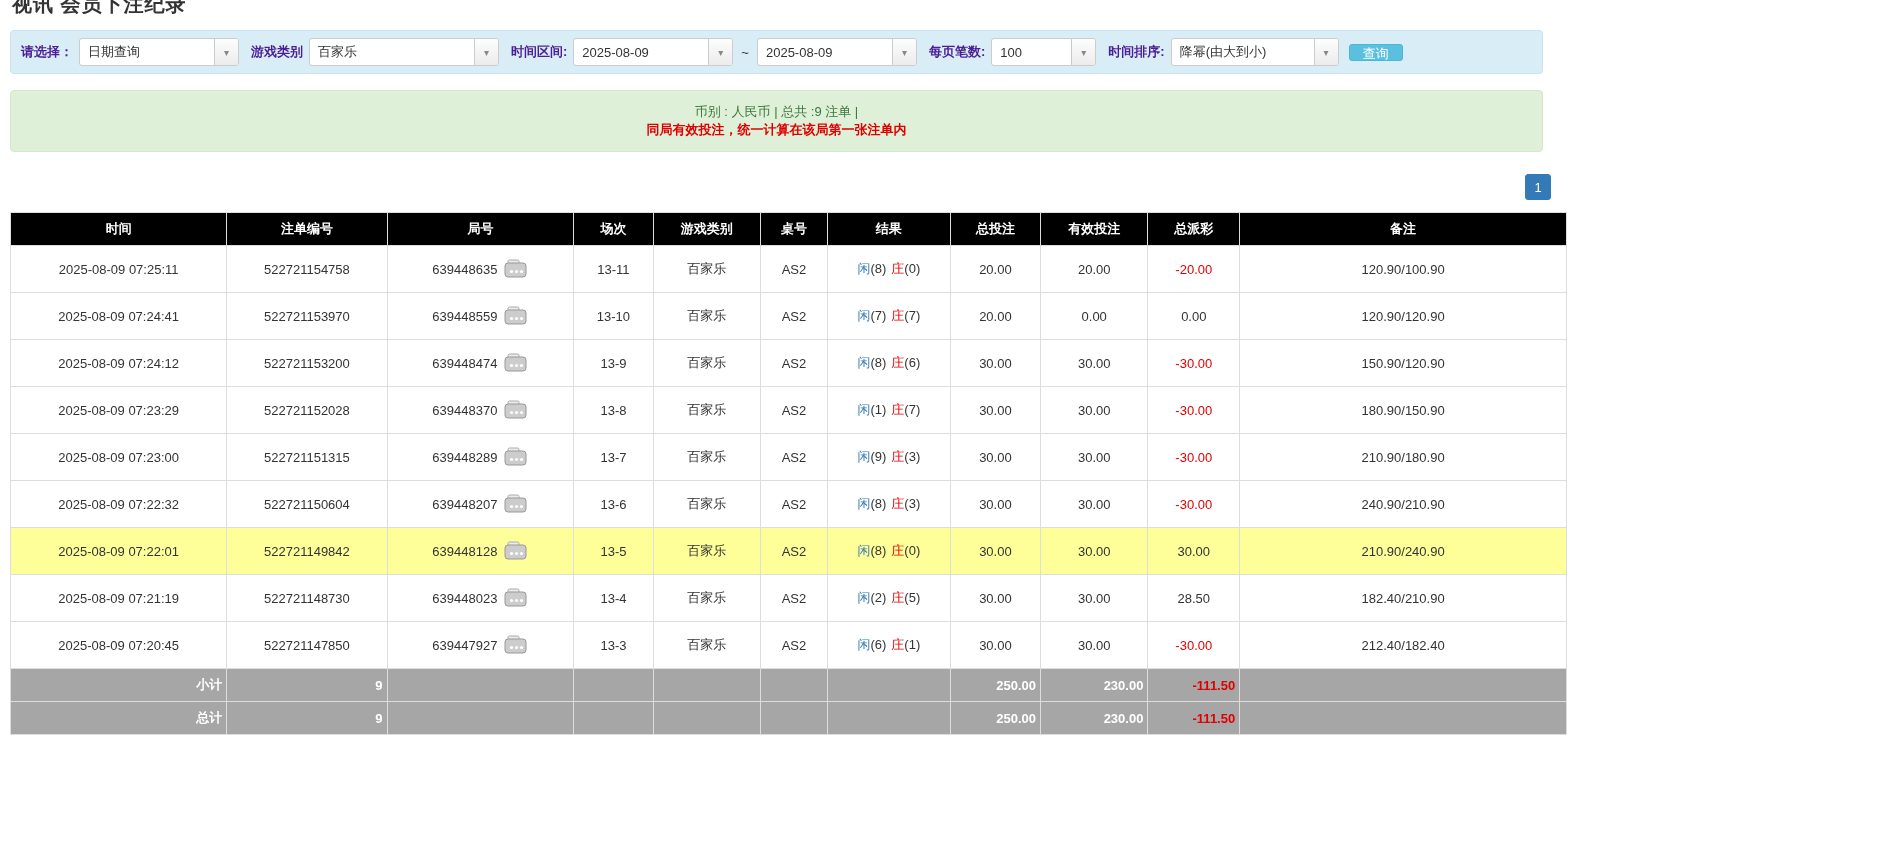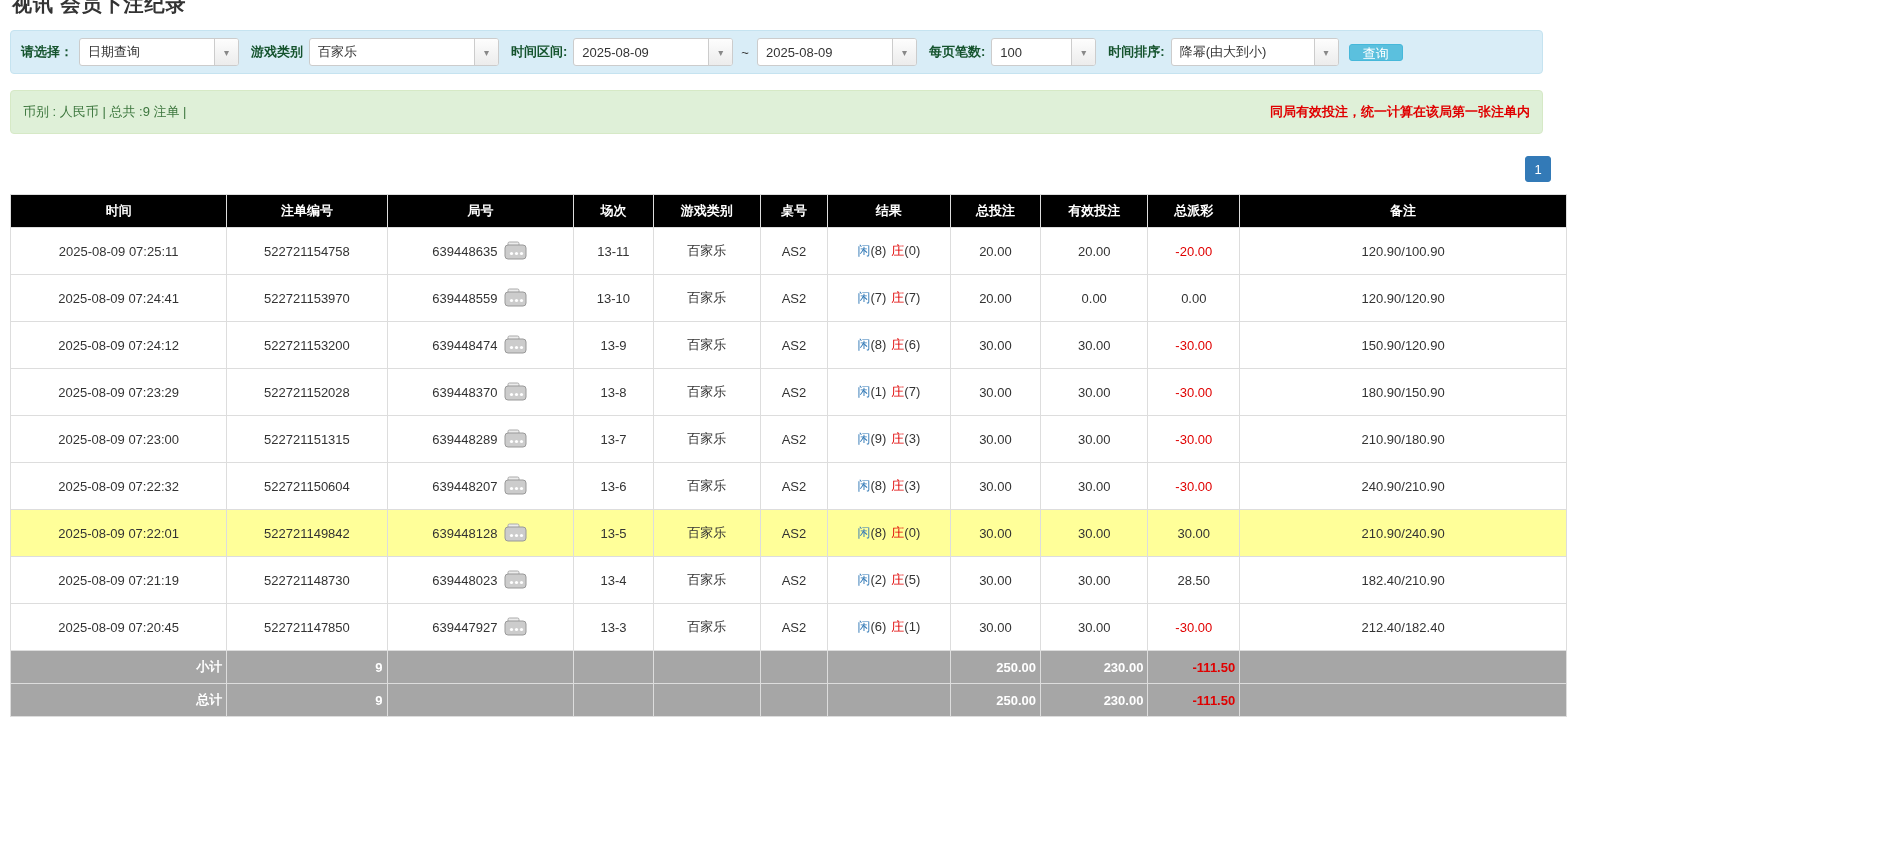--- a/index.html
+++ b/index.html
@@ -30,21 +30,21 @@
     height: 44px;
     display: flex;
     align-items: center;
     padding: 0 10px;
     margin-right: 24px;
     margin-bottom: 16px;
     gap: 6px;
     white-space: nowrap;
   }
   .f-label {
-    color: #14532d;
+    color: #4c1d95;
     font-weight: bold;
     font-size: 13px;
     margin-left: 6px;
   }
   .f-label:first-child { margin-left: 0; }
   .dd {
     display: flex;
     align-items: center;
     justify-content: space-between;
     background: #fff;
@@ -88,20 +88,21 @@
     background: #dff0d8;
     border: 1px solid #d6e9c6;
     border-radius: 4px;
     padding: 12px 12px;
     margin-right: 24px;
     margin-bottom: 22px;
     display: flex;
     align-items: center;
     justify-content: space-between;
     font-size: 13px;
+    flex-direction: column;
   }
   .summary-left { color: #3c763d; }
   .summary-right { color: #e00000; font-weight: bold; }
 
   
   .pagination {
     display: flex;
     justify-content: flex-end;
     margin-right: 16px;
     margin-bottom: 12px;

